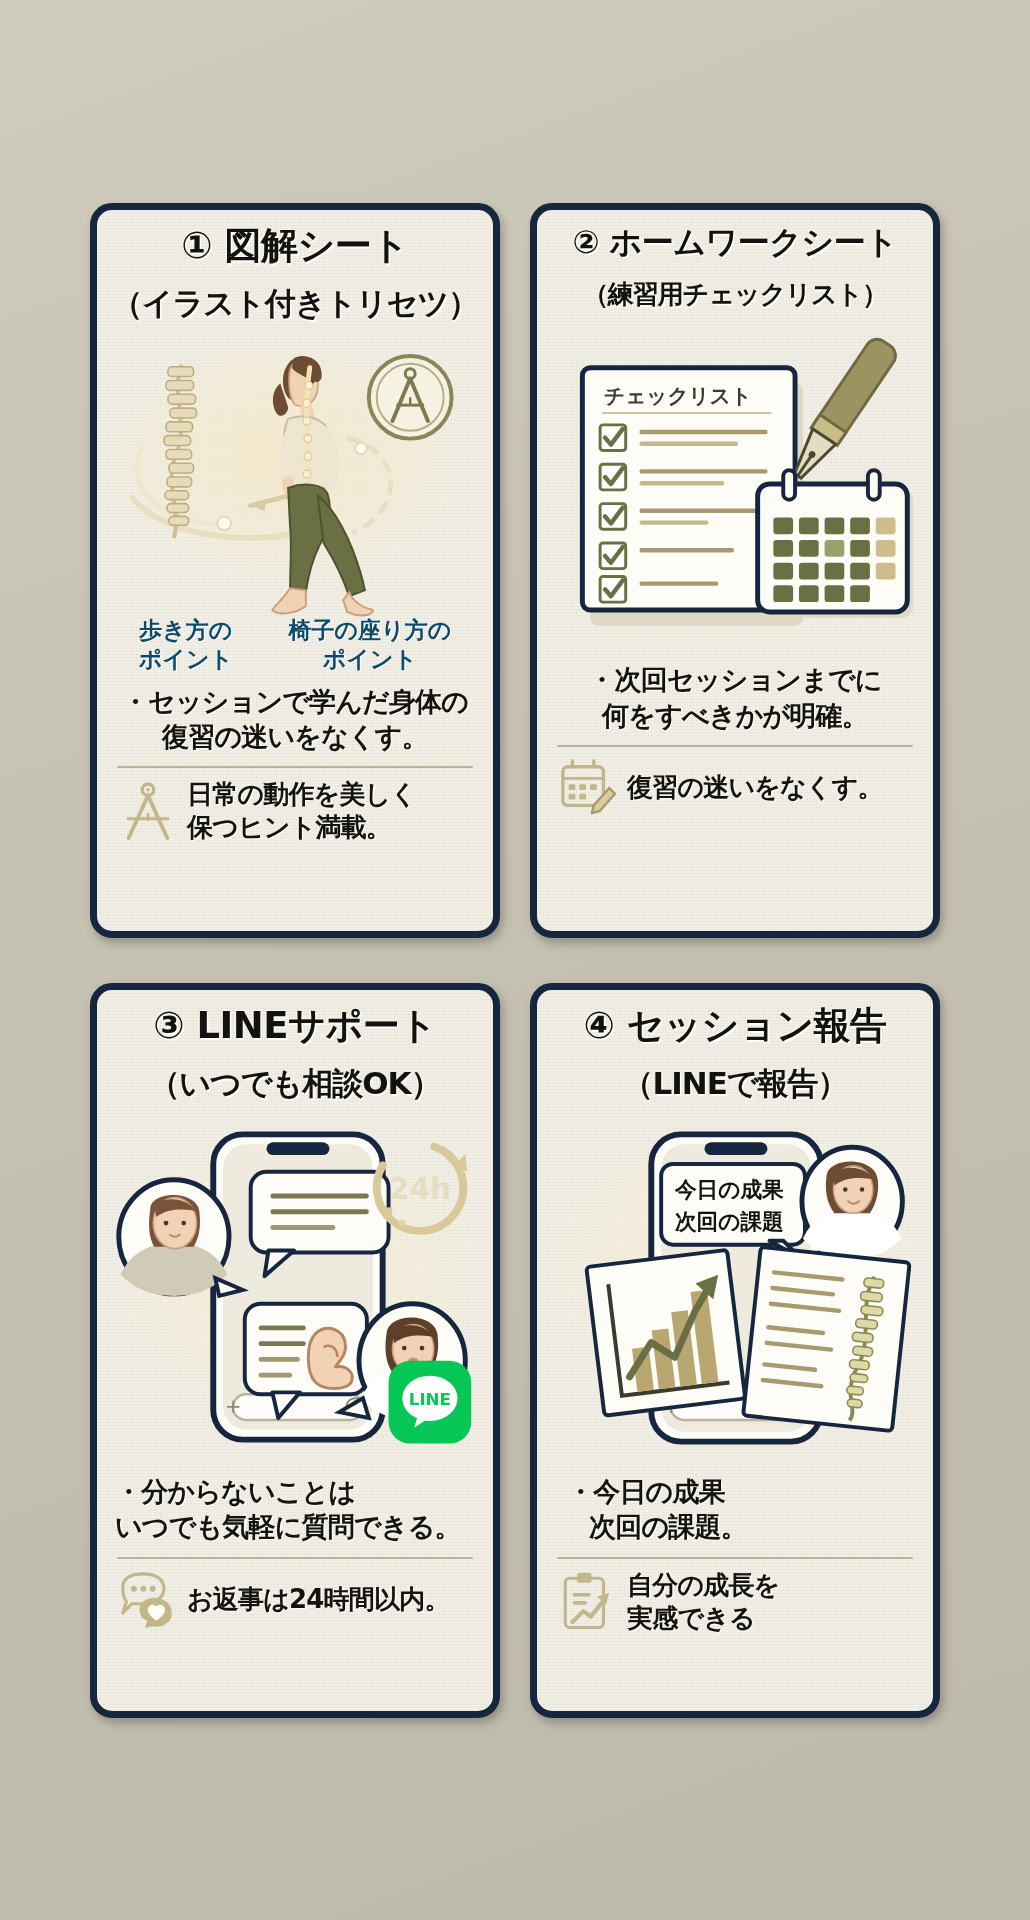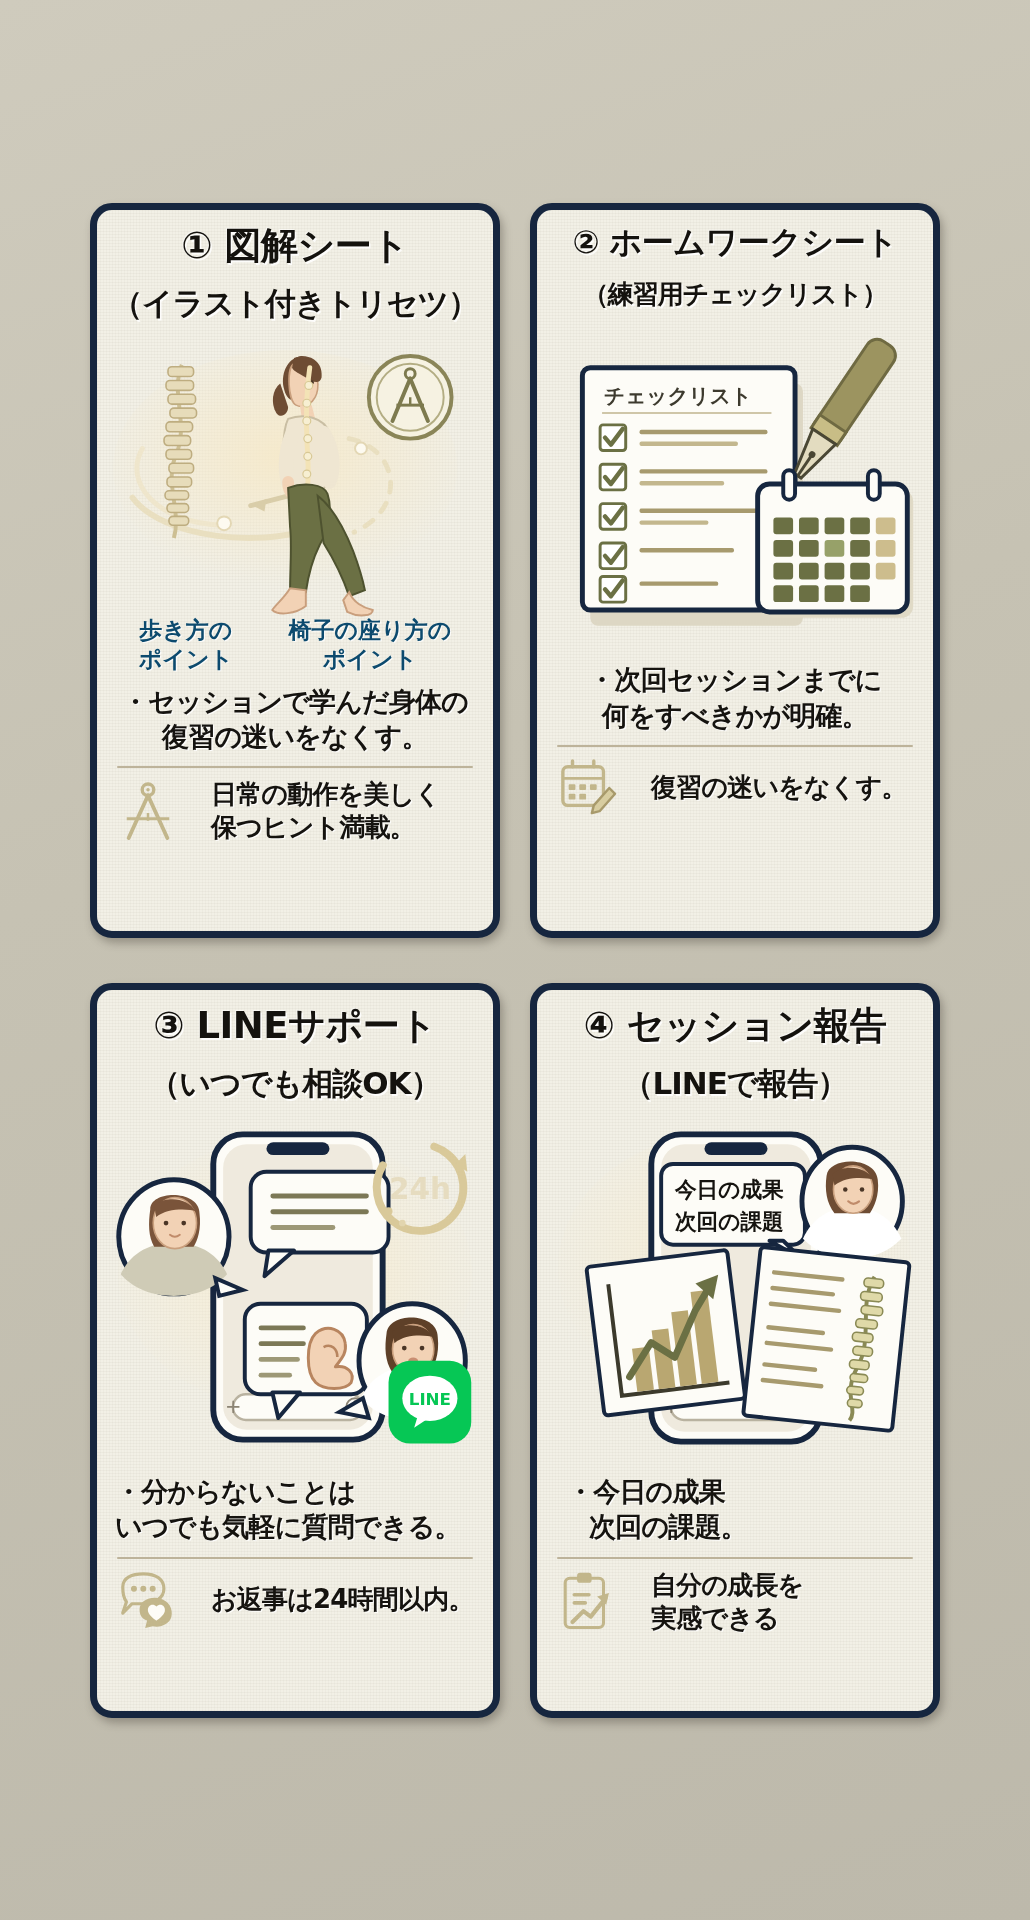--- a/index.html
+++ b/index.html
@@ -101,21 +101,20 @@
     display:flex;align-items:center;gap:10px;
     padding:0 10px 12px;
   }
   .foot-icon{flex:0 0 auto;width:58px;height:62px;}
   .foot-icon svg{display:block;width:100%;height:100%;}
   .foot-text{
     font-size:26px;font-weight:bold;color:#15130f;
     line-height:1.28;letter-spacing:-0.8px;
     text-shadow:1.3px 1.3px 0 rgba(255,255,255,.85);
     white-space:nowrap;
-    margin-left:24px;
   }
   .foot-text .l2{display:block;}
   .c2 .foot-text,.c1 .foot-text{flex:1;}
   .center-foot{justify-content:flex-start;}
 </style>
 </head>
 <body>
 
 <div class="sheet"></div>
 

